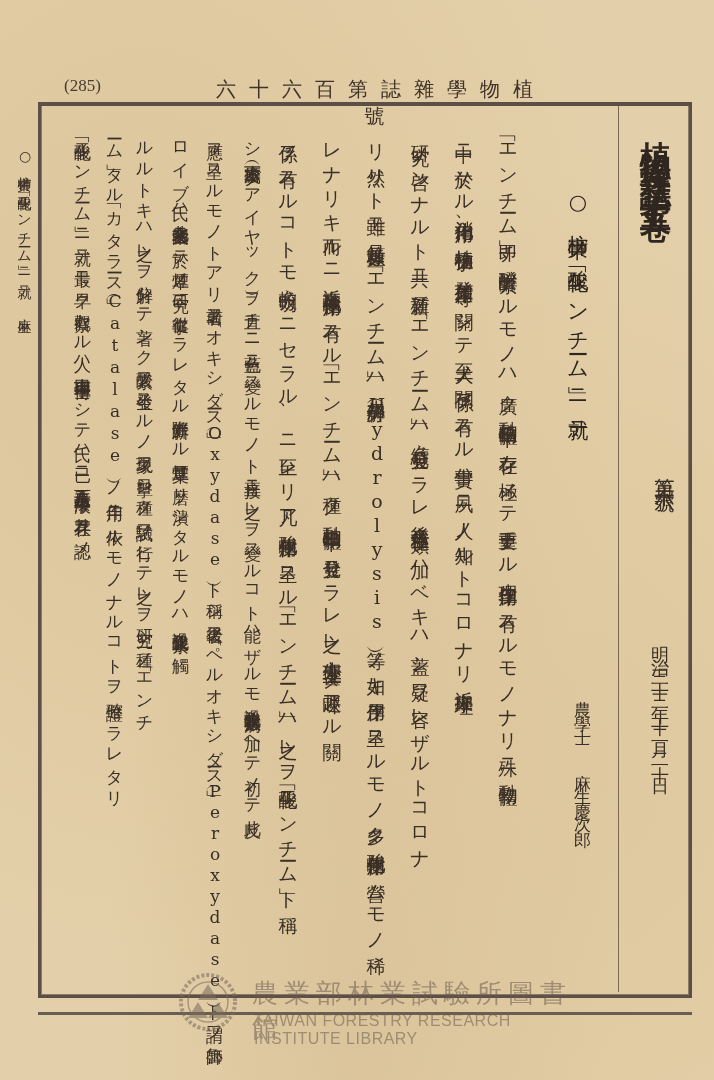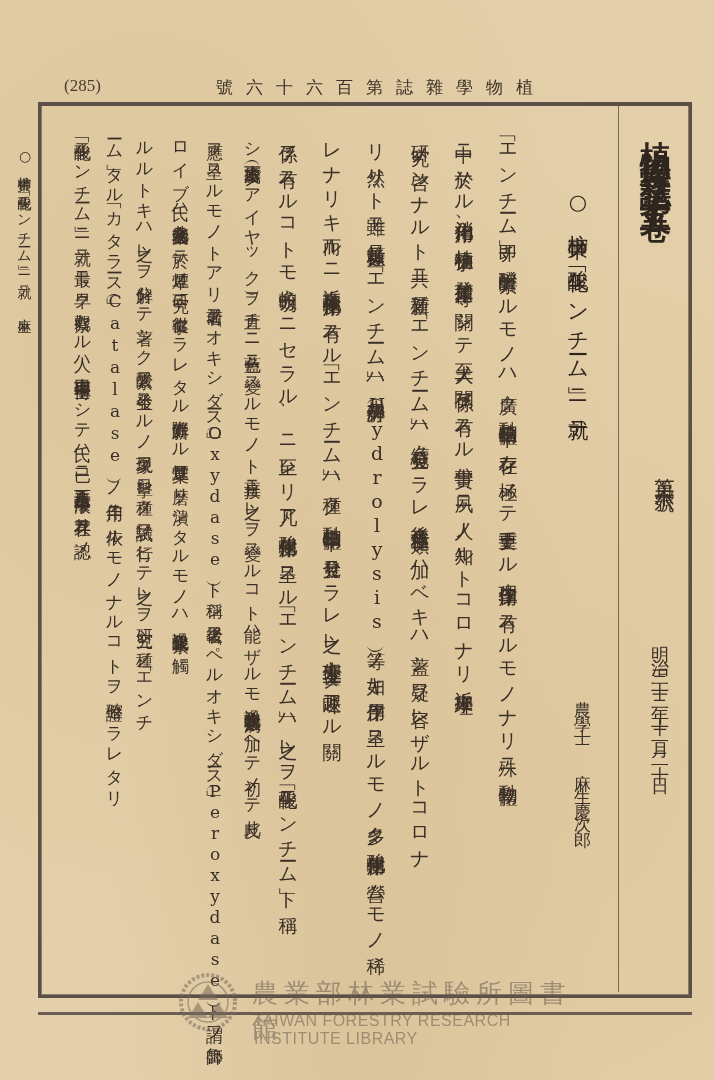--- a/index.html
+++ b/index.html
@@ -19,21 +19,21 @@
   }
   .running-head {
     position: absolute; top: 76px; left: 16px; width: 714px; height: 24px;
   }
   .page-number {
     position: absolute; left: 48px; top: 0;
     font-family: "Liberation Serif", serif; font-size: 17px; color: #4a3c30;
   }
   .journal-running {
     position: absolute; left: 200px; top: 0; width: 330px;
-    font-size: 17px; letter-spacing: 13px; color: #3f3228; text-align: center;
+    font-size: 20px; letter-spacing: 13px; color: #3f3228; text-align: center;
     direction: rtl; unicode-bidi: bidi-override;
   }
   .frame {
     position: absolute; left: 38px; top: 102px; width: 648px; height: 890px;
     border: 3px solid #5b4f47;
     box-shadow: inset 0 0 0 1px #8a7a68;
   }
   .top-rule {
     position: absolute; left: 38px; top: 102px; width: 654px; height: 4px;
     background: #5b4f47;

